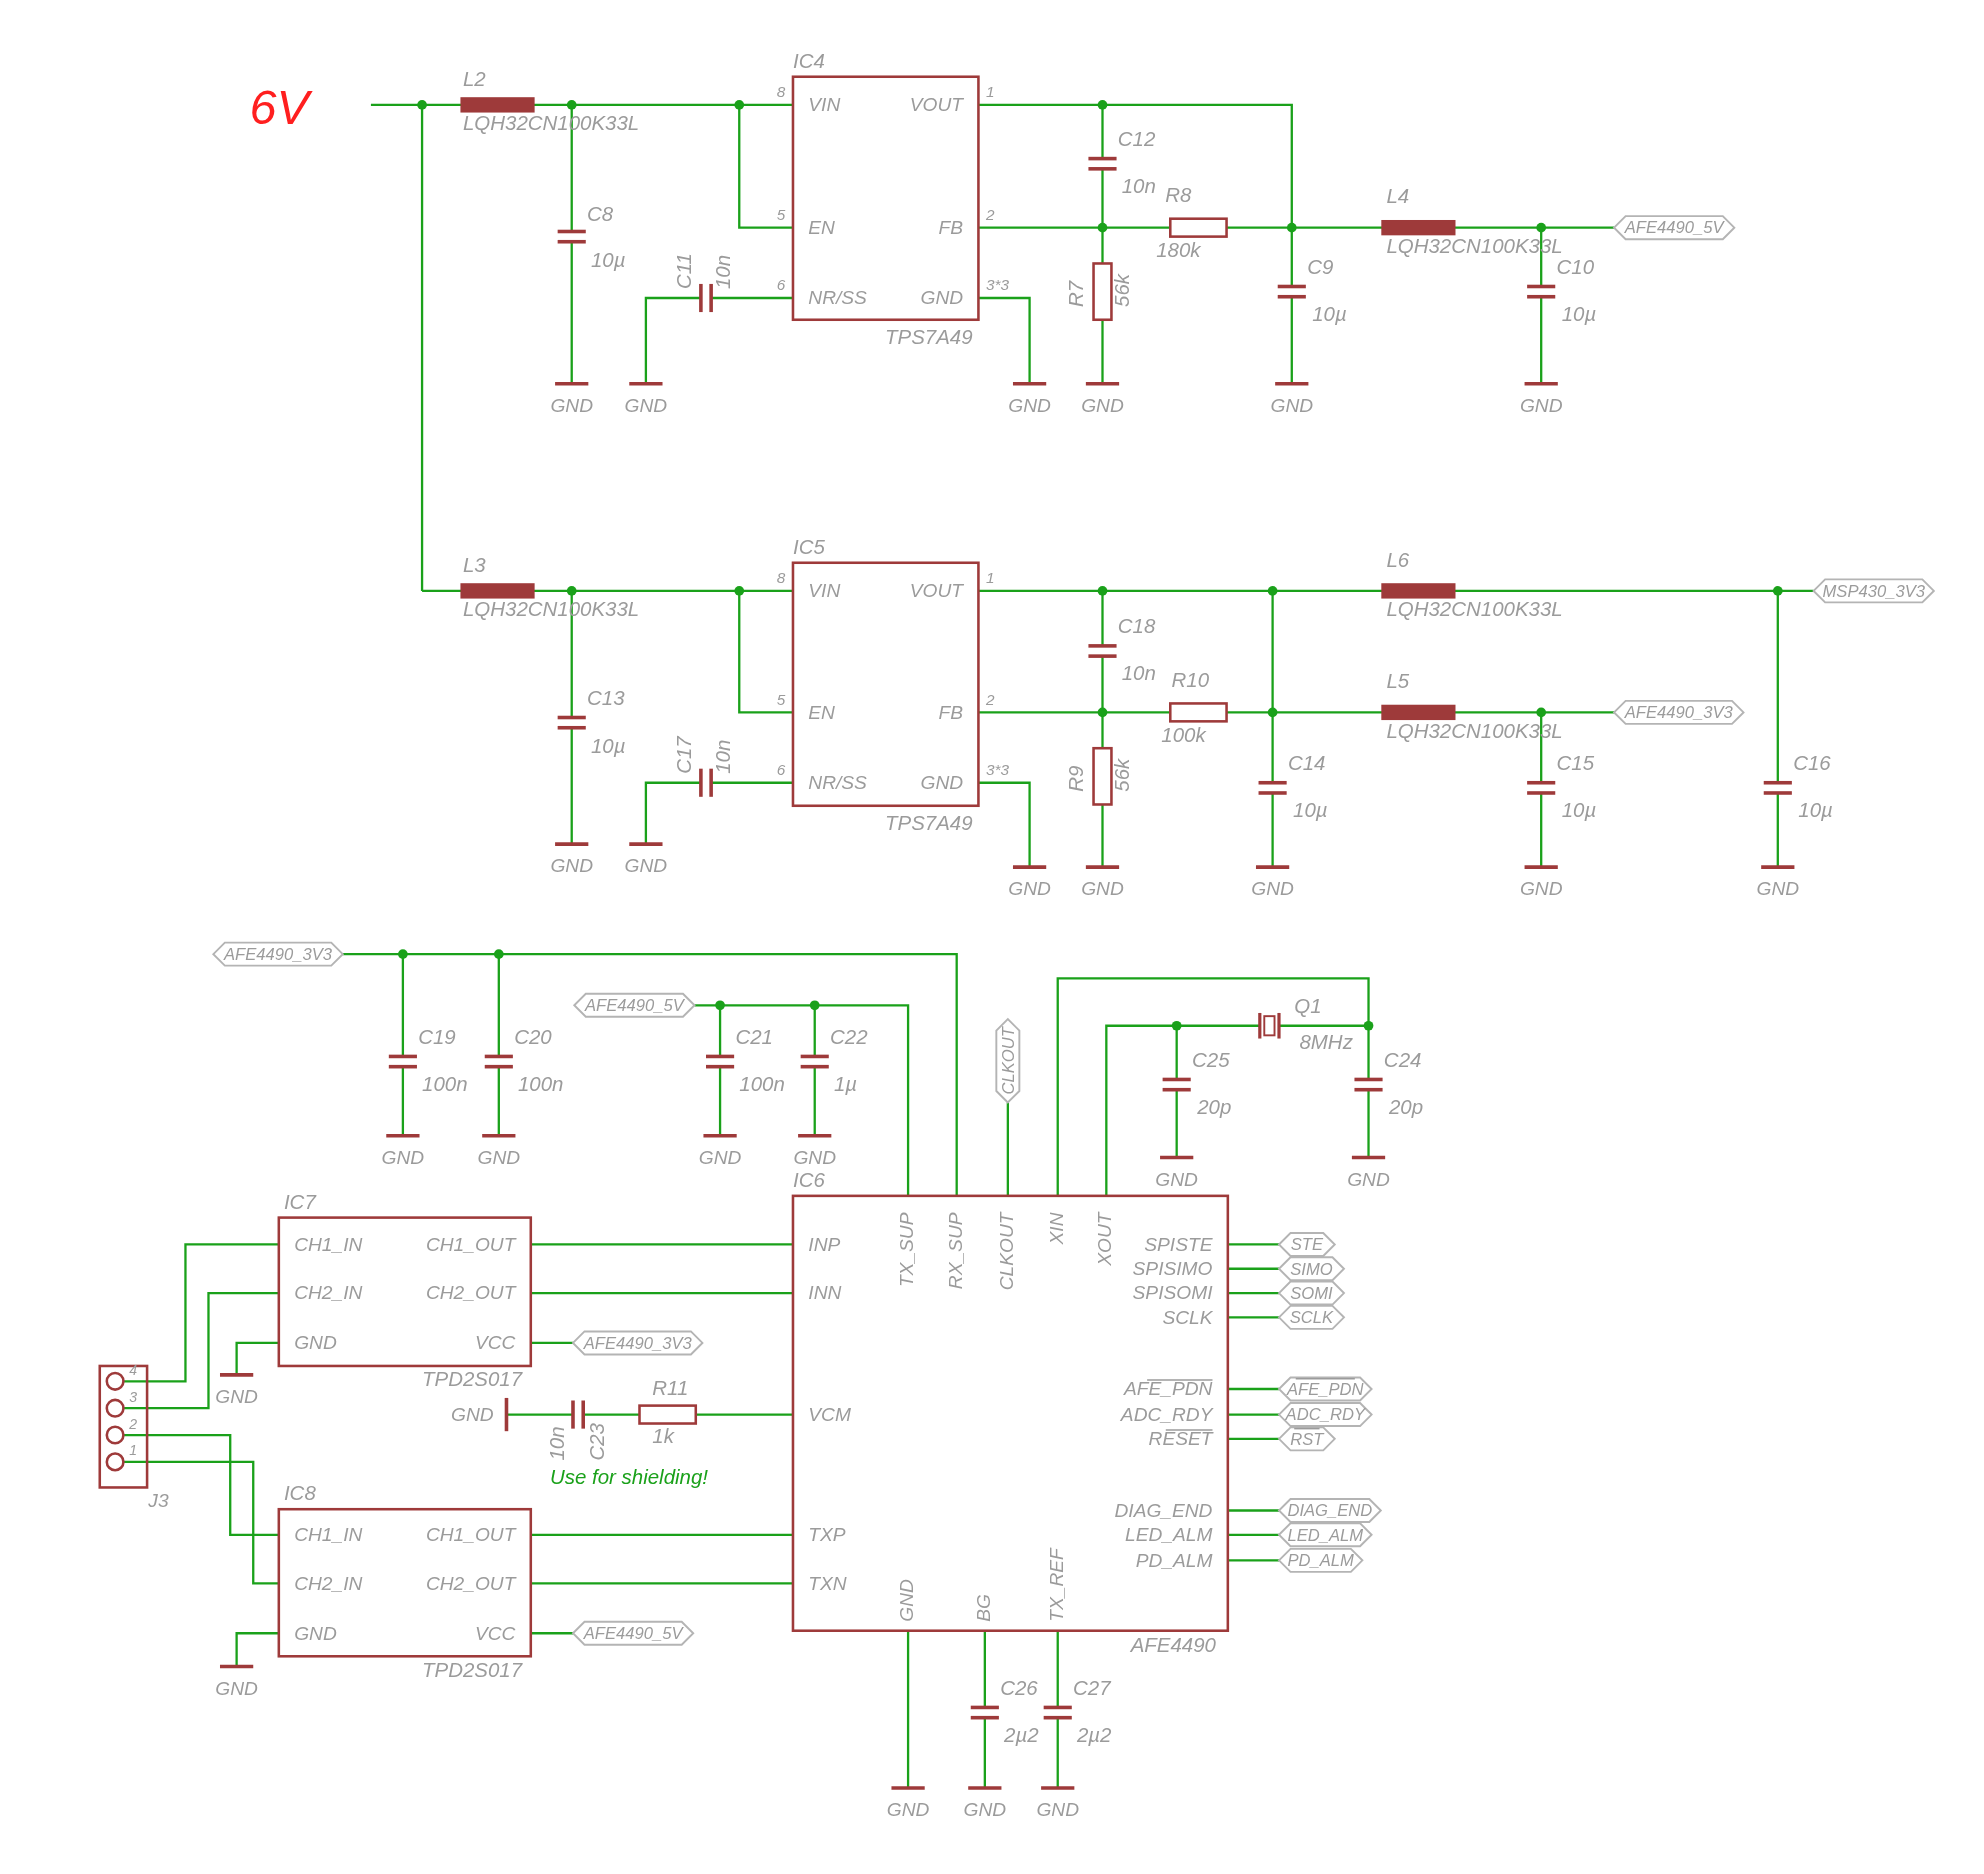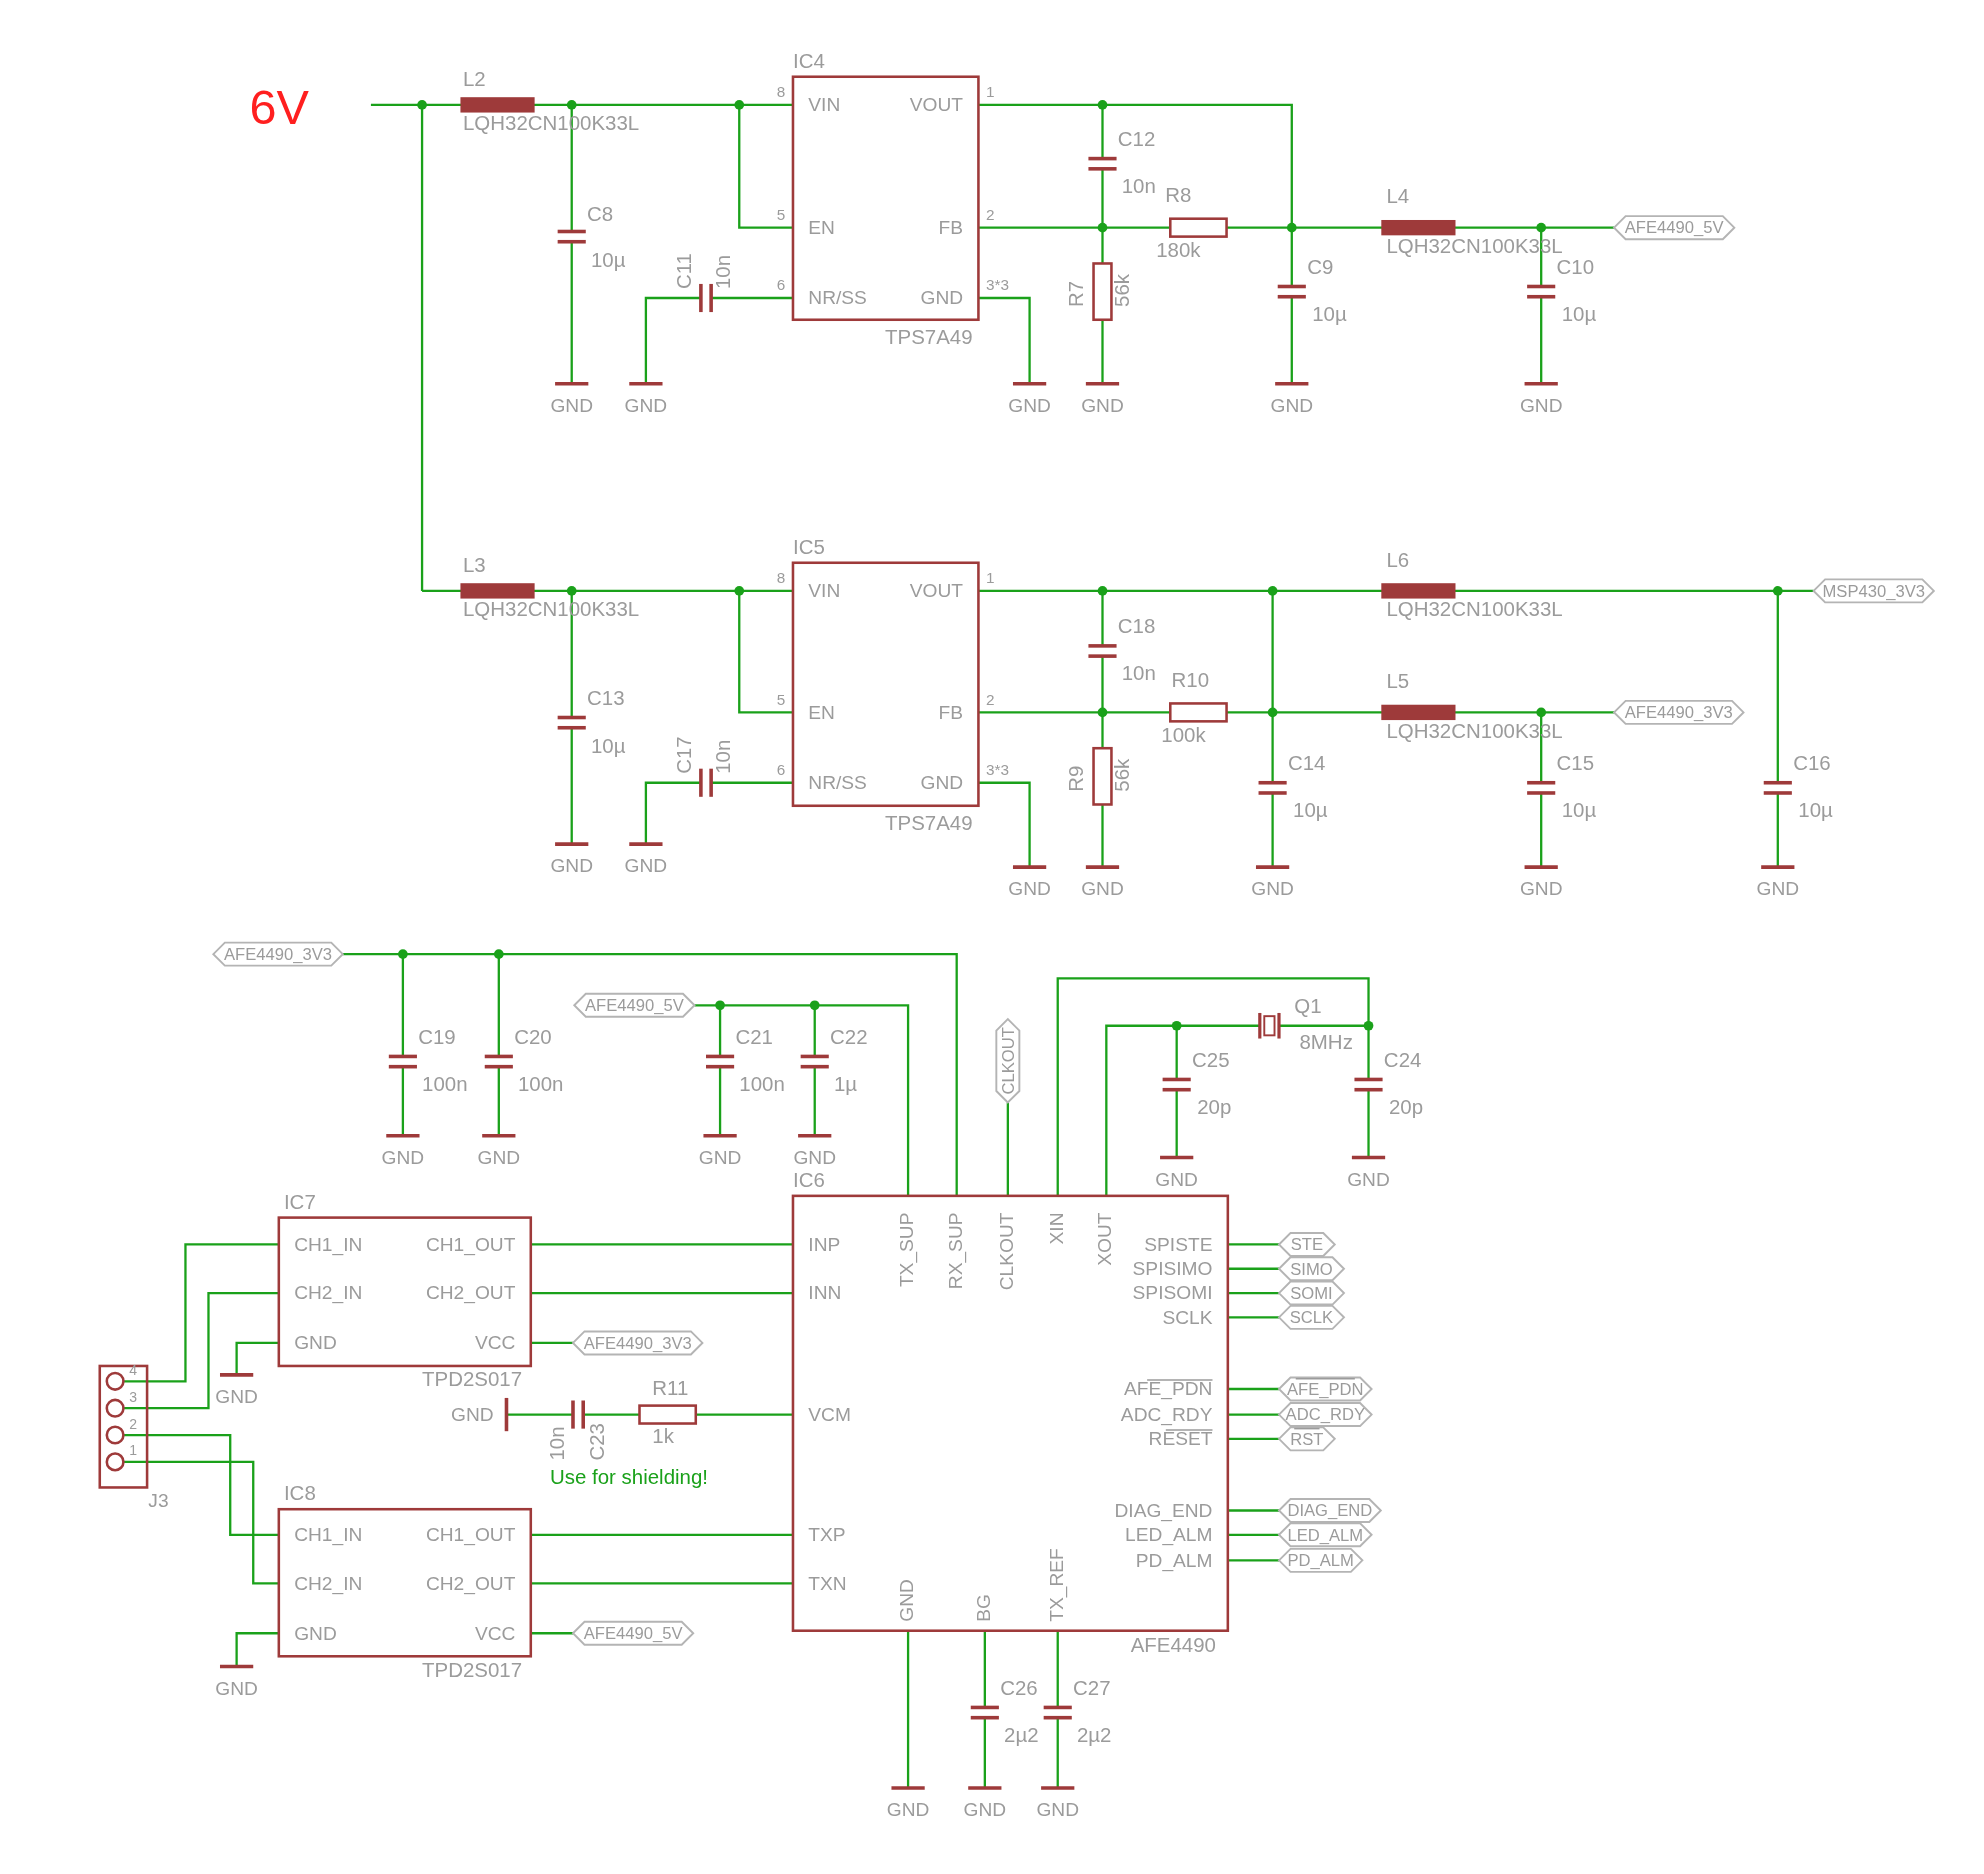--- a/index.html
+++ b/index.html
@@ -1,16 +1,16 @@
 <!DOCTYPE html>
 <html style="font-size:6.4px"><head>
 <meta charset="utf-8">
 <style>
   html,body{margin:0;padding:0;background:#ffffff;}
-  .sheet{width:1985px;height:1875px;background:#ffffff;overflow:hidden;}
+  .sheet{width:1985px;height:1875px;background:#ffffff;overflow:hidden;font-style:italic;}
   svg{display:block;}
   text{font-family:"Liberation Sans","DejaVu Sans",sans-serif;}
 </style>
 </head>
 <body>
 
 <div class="sheet">
   <svg id="schematic" xmlns="http://www.w3.org/2000/svg" viewBox="0 0 1552 1466" width="1985" height="1875">
       <rect x="0" y="0" width="1552" height="1466" fill="#ffffff"></rect>
       <g>

